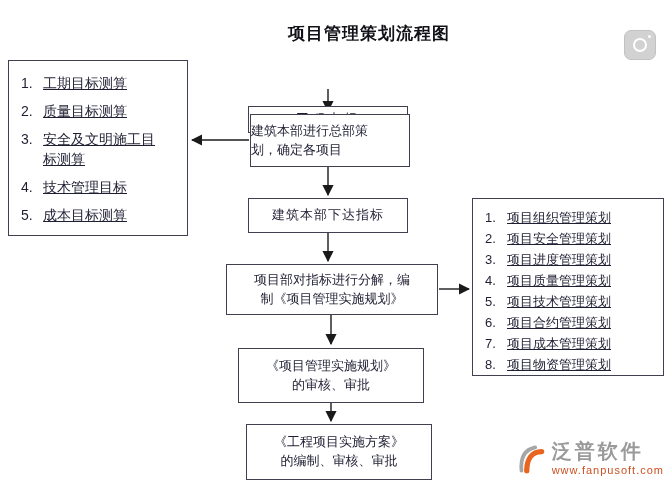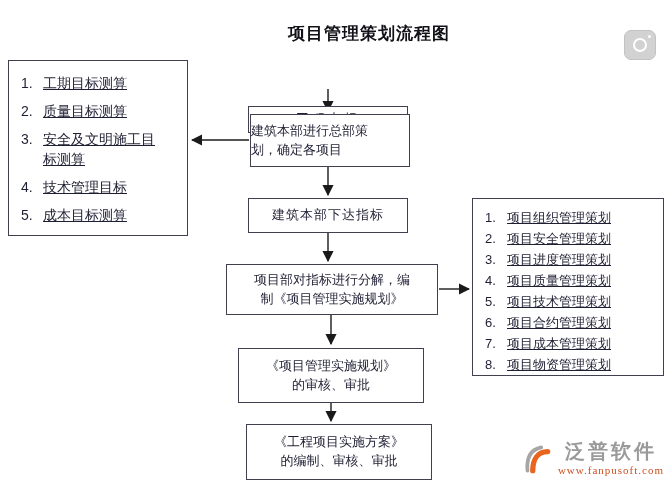--- a/index.html
+++ b/index.html
@@ -55,26 +55,26 @@
     position:absolute; left:8px; top:7px; width:14px; height:14px;
     border:2px solid #ffffff; border-radius:50%;
   }
   .shot-icon .dot {
     position:absolute; right:4px; top:4px; width:3px; height:3px;
     background:#ffffff; border-radius:50%;
   }
   
   .wmark { position:absolute; right:8px; bottom:6px; display:flex; align-items:center; }
   .wmark .mark-svg { width:34px; height:34px; margin-right:4px; }
-  .wmark .wm-text { display:flex; flex-direction:column;text-align:center; }
+  .wmark .wm-text { display:flex; flex-direction:column; }
   .wmark .wm-name {
     font-size:20px; font-weight:bold; color:#9a9a9a; letter-spacing:3px; line-height:22px;
   }
   .wmark .wm-url {
-    font-size:11px; color:#cc4f21; letter-spacing:1px; line-height:13px; margin-top:2px;font-family:Liberation Serif, serif;
+    font-size:11px; color:#cc4f21; letter-spacing:1px; line-height:13px; margin-top:2px;
   }
 </style>
 </head>
 <body>
 
 <div class="stage">
 
   <div class="title">项目管理策划流程图</div>
 
   <div class="shot-icon">

